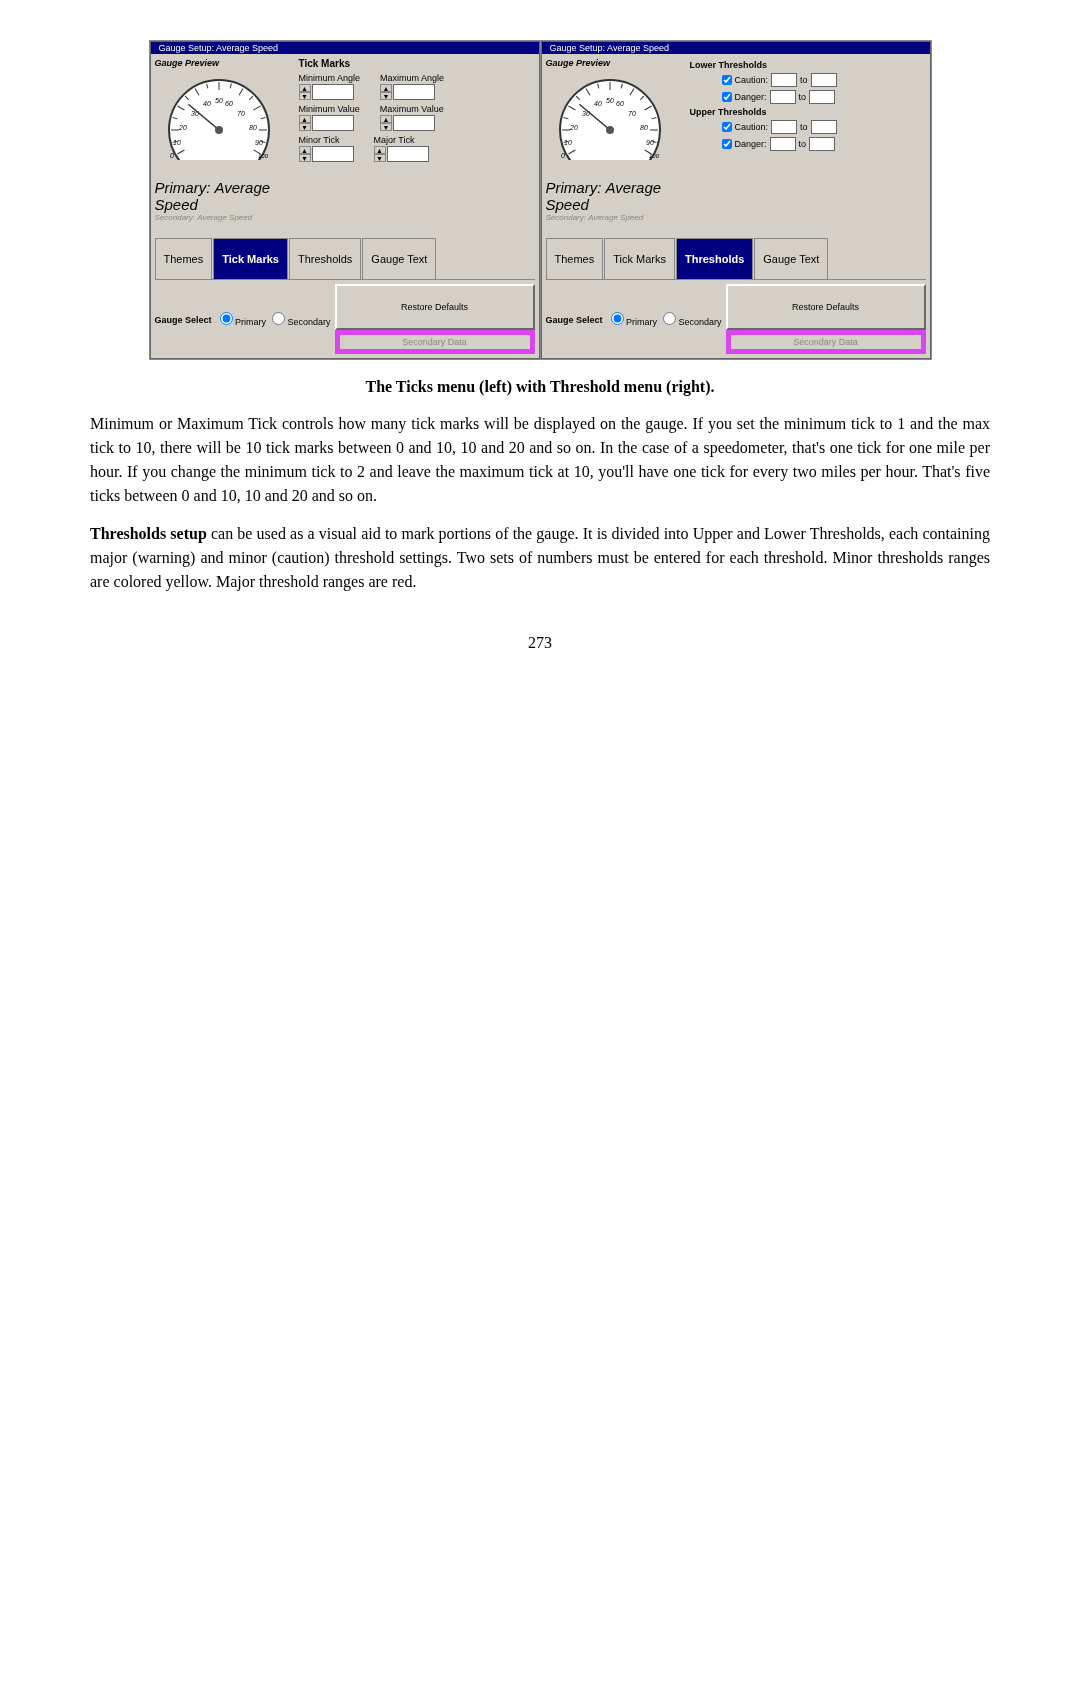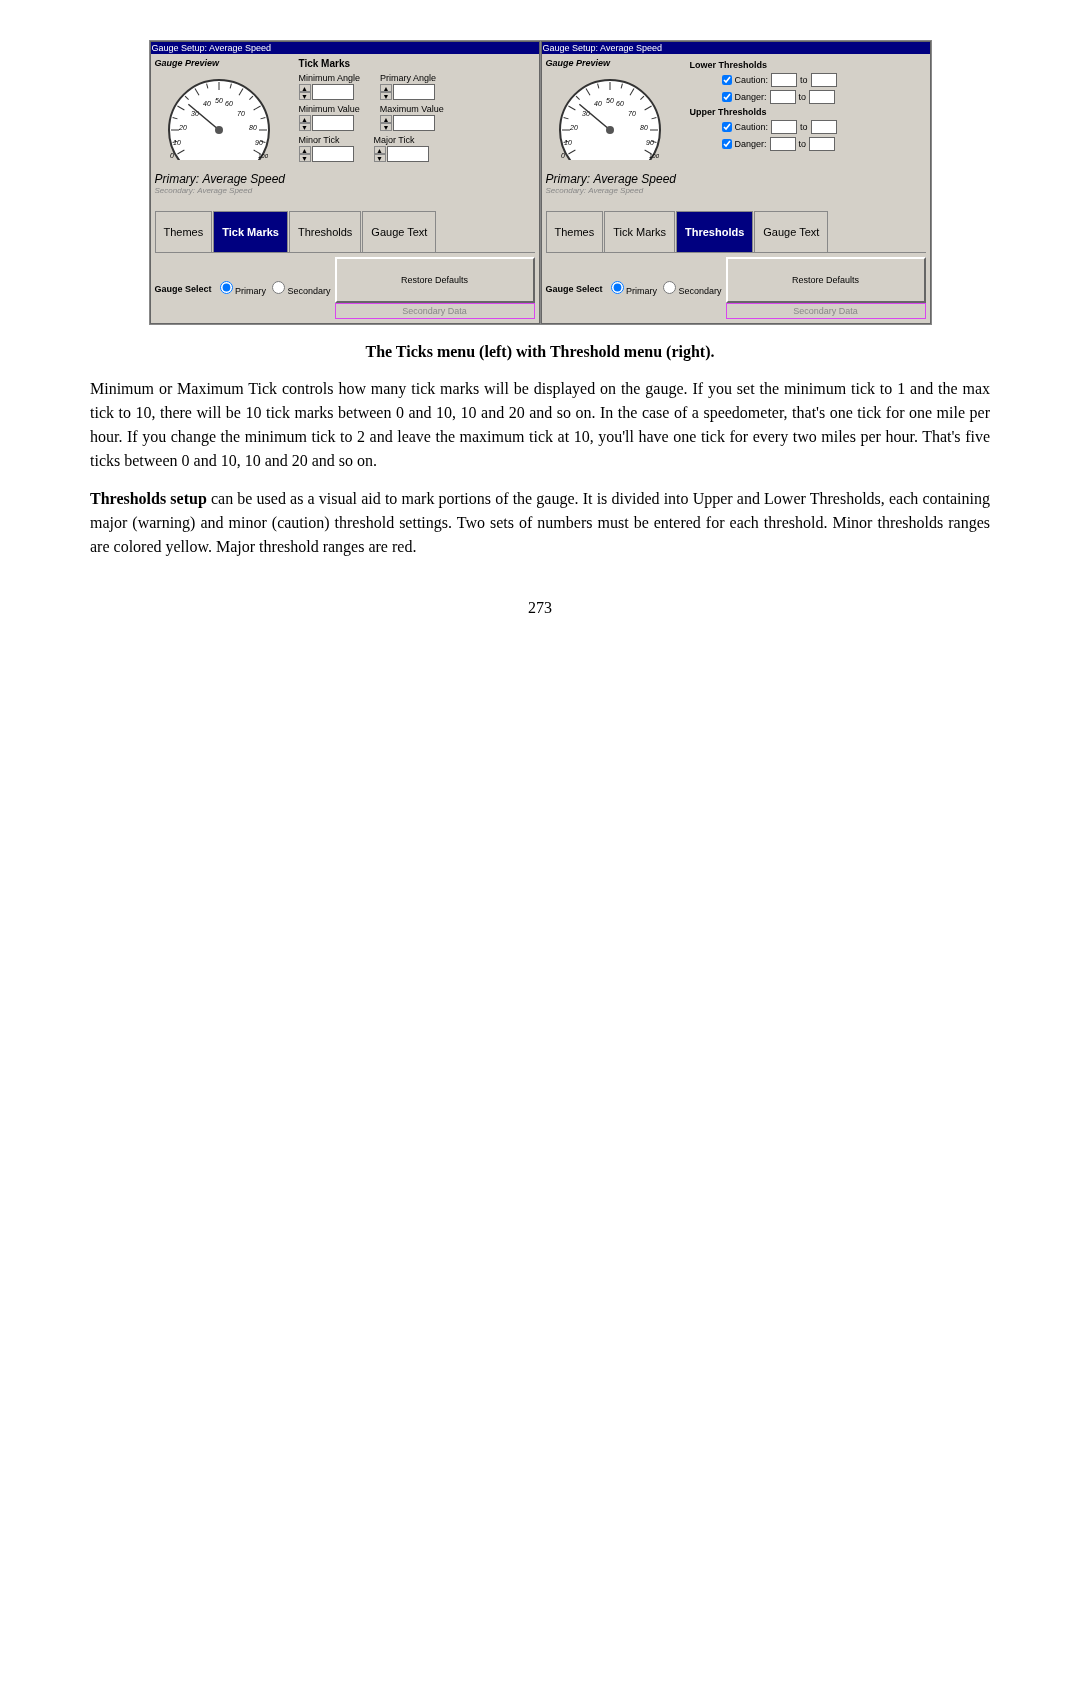--- a/index.html
+++ b/index.html
@@ -32,21 +32,21 @@
       background: #d4d0c8;
       border: 1px solid #666;
       font-family: Arial, Helvetica, sans-serif;
       font-size: 10px;
     }
 
     .gauge-panel-title {
       background: #000080;
       color: #fff;
       font-size: 9px;
-      padding: 1px 1px;
+      padding: 1px 8px;
     }
 
     .gauge-panel-body {
       padding: 4px;
     }
 
     .gauge-top-row {
       display: flex;
       gap: 4px;
     }
@@ -61,22 +61,22 @@
       font-weight: bold;
       margin-bottom: 2px;
     }
     .gauge-svg-wrapper {
       width: 130px;
       height: 95px;
       position: relative;
     }
 
     .primary-label {
-      font-size: 12px;
-      margin-top: 7px;
+      font-size: 15px;
+      margin-top: 14px;
     }
     .secondary-label {
       font-size: 8px;
       color: #888;
     }
 
     
     .tick-marks-section {
       flex: 1;
     }
@@ -214,21 +214,21 @@
       border-right-color: #666;
       border-bottom-color: #666;
       font-size: 9px;
       padding: 16px 8px;
       cursor: pointer;
       flex: 1;
       text-align: center;
     }
     .secondary-data-btn {
       background: #d4d0c8;
-      border: 1px solid #d946ef;
+      border: 5px solid #d946ef;
       font-size: 9px;
       padding: 2px 8px;
       color: #888;
       flex: 1;
       text-align: center;
     }
 
     .divider {
       width: 1px;
       background: #888;
@@ -342,21 +342,21 @@
                 <div class="field-label">Minimum Angle</div>
                 <div class="spinner-input">
                   <div class="spinner-arrows">
                     <div class="spinner-arrow">▲</div>
                     <div class="spinner-arrow">▼</div>
                   </div>
                   <input class="spinner-field" type="text" style="">
                 </div>
               </div>
               <div class="field-group">
-                <div class="field-label">Primary Angle</div>
+                <div class="field-label">Maximum Angle</div>
                 <div class="spinner-input">
                   <div class="spinner-arrows">
                     <div class="spinner-arrow">▲</div>
                     <div class="spinner-arrow">▼</div>
                   </div>
                   <input class="spinner-field" type="text" style="">
                 </div>
               </div>
             </div>
 

